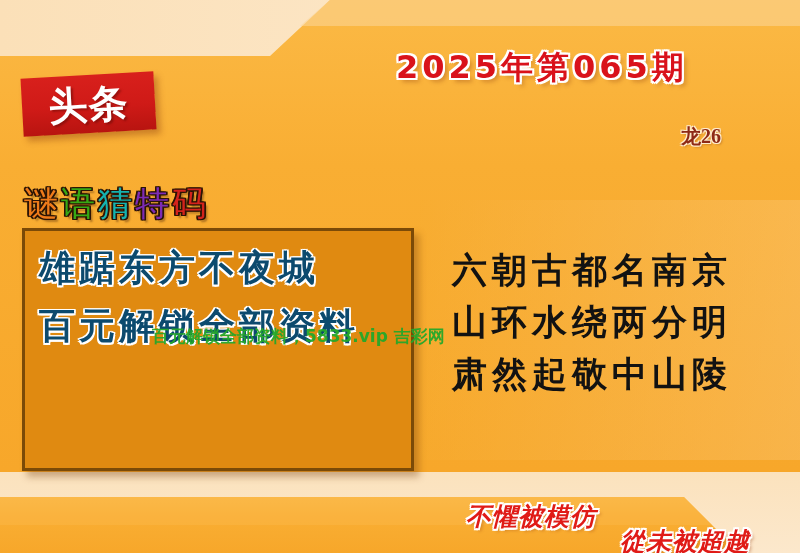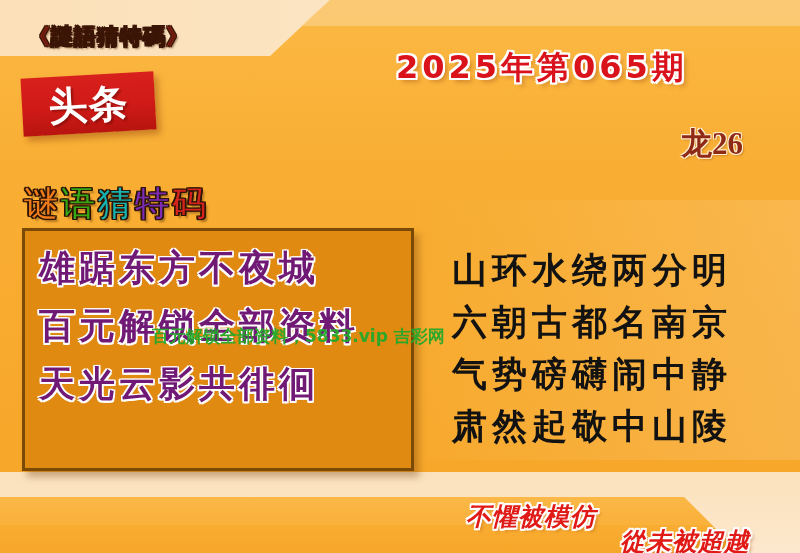--- a/index.html
+++ b/index.html
@@ -50,21 +50,21 @@
     font-family:"DejaVu Sans","Liberation Sans",sans-serif;
     color:#d9121b;
     text-shadow:
       2px 0 0 #fff, -2px 0 0 #fff, 0 2px 0 #fff, 0 -2px 0 #fff,
       2px 2px 0 #fff, -2px 2px 0 #fff, 2px -2px 0 #fff, -2px -2px 0 #fff,
       4px 4px 4px rgba(150,70,20,.40);
   }
 
   .zodiac {
     position:absolute; left:681px; top:123px;
-    font-size:31px; font-weight:bold;
+    font-size:20px; font-weight:bold;
     font-family:"Liberation Serif","DejaVu Serif",serif;
     color:#8e2a16;
     text-shadow:
       1px 1px 0 #ffeccd, -1px 1px 0 #ffeccd, 1px -1px 0 #ffeccd, -1px -1px 0 #ffeccd,
       2px 2px 2px rgba(140,70,20,.35);
   }
 
   
   .badge-headline {
     position:absolute; left:22px; top:75px;
@@ -101,21 +101,21 @@
   
   .riddle-box {
     position:absolute; left:22px; top:228px;
     width:392px; height:243px;
     background:#e08a11;
     border:3px solid #7b4a07;
     box-shadow:5px 6px 7px rgba(110,55,10,.35);
     padding:8px 14px 0 14px;
   }
   .riddle-line {
-    font-size:36px; font-weight:bold; color:#701a75;
+    font-size:36px; font-weight:bold; color:#0c4a6e;
     font-family:"DejaVu Sans","Liberation Sans",sans-serif;
     letter-spacing:4px; line-height:58px; white-space:nowrap;
     text-shadow:
       1.5px 0 0 #fff, -1.5px 0 0 #fff, 0 1.5px 0 #fff, 0 -1.5px 0 #fff,
       1.5px 1.5px 0 #fff, -1.5px 1.5px 0 #fff, 1.5px -1.5px 0 #fff, -1.5px -1.5px 0 #fff;
   }
 
   
   .poem { position:absolute; left:452px; top:244px; }
   .poem-line {
@@ -189,47 +189,42 @@
     <polygon points="330,0 800,0 800,26 300,26" fill="#FBD79B" opacity="0.55"></polygon>
 
     <rect x="420" y="200" width="380" height="260" fill="url(#gPoemBack)" opacity="0.35"></rect>
 
     <rect x="0" y="472" width="800" height="81" fill="url(#gCreamBottom)"></rect>
 
     <polygon points="0,497 684,497 740,553 0,553" fill="url(#gOrange)"></polygon>
     <polygon points="0,497 684,497 712,525 0,525" fill="#FBB94B" opacity="0.45"></polygon>
   </svg>
 
-  <div class="title-left">
-    <span class="brk">《</span><span>謎語猜特碼</span><span class="brk">》</span>
-  </div>
 
 
   <div class="issue">2025年第065期</div>
 
   <div class="zodiac">龙26</div>
 
   <div class="badge-headline">
     <span>头条</span>
   </div>
 
   <div class="rainbow-heading">
     <i class="rh0">谜</i><i class="rh1">语</i><i class="rh2">猜</i><i class="rh3">特</i><i class="rh4">码</i>
   </div>
 
   <div class="riddle-box">
     <div class="riddle-line">雄踞东方不夜城</div>
     <div class="riddle-line">百元解锁全部资料</div>
-    <div class="riddle-line">天光云影共徘徊</div>
   </div>
 
   <div class="poem">
+    <div class="poem-line">六朝古都名南京</div>
     <div class="poem-line">山环水绕两分明</div>
-    <div class="poem-line">六朝古都名南京</div>
-    <div class="poem-line">气势磅礴闹中静</div>
     <div class="poem-line">肃然起敬中山陵</div>
   </div>
 
   <div class="watermark">百元解锁全部资料，5833.vip 吉彩网</div>
 
   <div class="slogan slogan-a">不懼被模仿</div>
   <div class="slogan slogan-b">從未被超越</div>
 
 </div>
 

